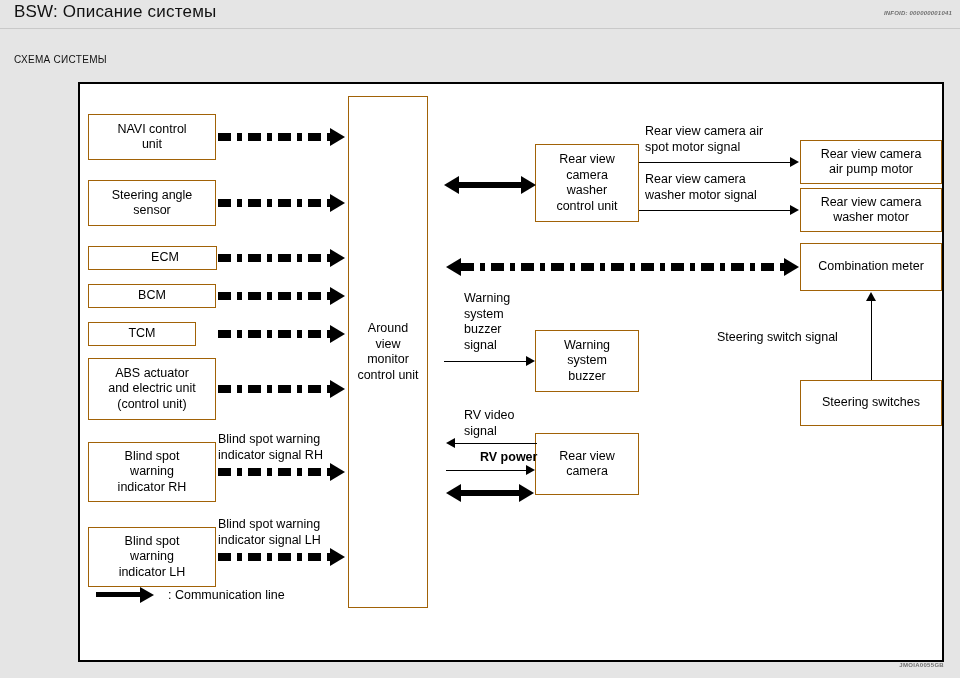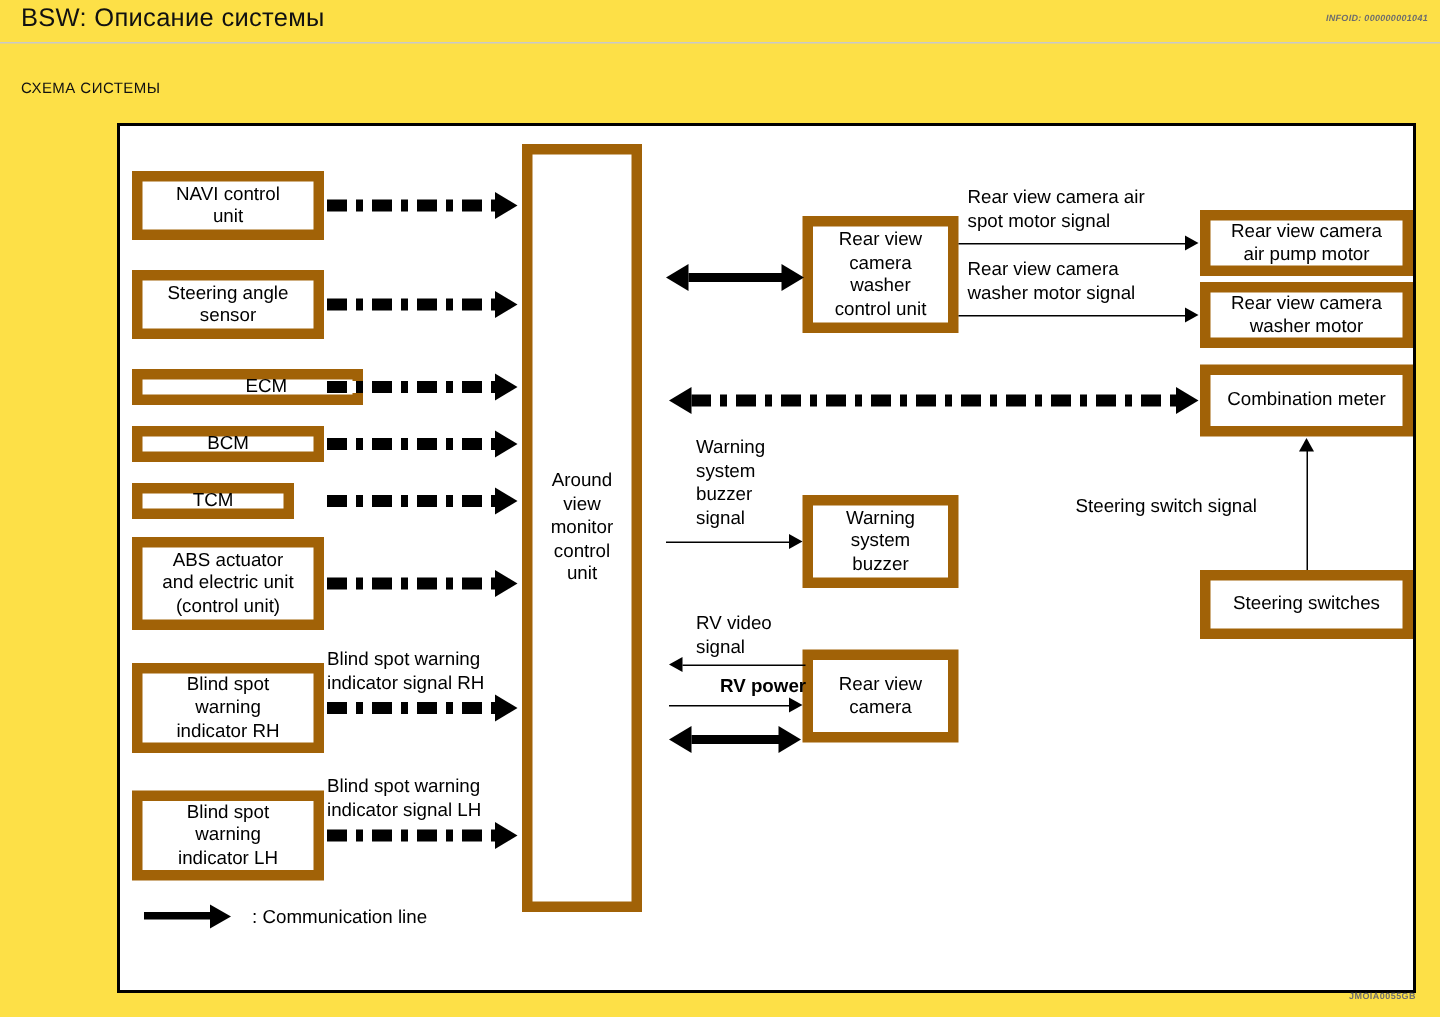--- a/index.html
+++ b/index.html
@@ -10,21 +10,21 @@
   }
   body {
     font-family: "Liberation Sans", sans-serif;
     color: #000000;
   }
   #page {
     position: relative;
     width: 960px;
     height: 678px;
     overflow: hidden;
-    background: #fde047;
+    background: #e5e5e5;
   }
   .page-title {
     position: absolute;
     left: 14px;
     top: 2px;
     font-size: 17px;
     letter-spacing: 0.2px;
     color: #111;
   }
   .infoid {
@@ -71,21 +71,21 @@
     width: 866px;
     height: 580px;
     border: 2.5px solid #000;
     box-sizing: border-box;
     background: #fff;
   }
 
   
   .box {
     position: absolute;
-    border: 7px solid #a16207;
+    border: 1px solid #a16207;
     box-sizing: border-box;
     background: #fff;
     display: flex;
     align-items: center;
     justify-content: center;
     text-align: center;
     font-size: 12.5px;
     line-height: 1.24;
     color: #000;
     padding: 1px 3px;
@@ -166,21 +166,21 @@
       #ffffff 13px, #ffffff 19px,
       #000 19px, #000 24px,
       #ffffff 24px, #ffffff 30px
     );
   }
 
   
   .legend {
     position: absolute;
     left: 16px;
-    bottom: 8px;
+    bottom: 24px;
     width: 330px;
     height: 52px;
   }
   .legend-row {
     position: absolute;
     height: 22px;
     display: flex;
     align-items: center;
   }
   .legend-text {
@@ -219,21 +219,21 @@
     <div class="box" style="left:8px; top:30px; width:128px; height:46px;">
       <span style="white-space: pre-line;">NAVI control
 unit</span>
     </div>
 
     <div class="box" style="left:8px; top:96px; width:128px; height:46px;">
       <span style="white-space: pre-line;">Steering angle
 sensor</span>
     </div>
 
-    <div class="box" style="left:8px; top:162px; width:154px; height:24px;padding-left:28px;">
+    <div class="box" style="left:8px; top:162px; width:129px; height:24px;padding-left:28px;">
       <span>ECM</span>
     </div>
 
     <div class="box" style="left:8px; top:200px; width:128px; height:24px;">
       <span>BCM</span>
     </div>
 
     <div class="box" style="left:8px; top:238px; width:108px; height:24px;">
       <span>TCM</span>
     </div>

